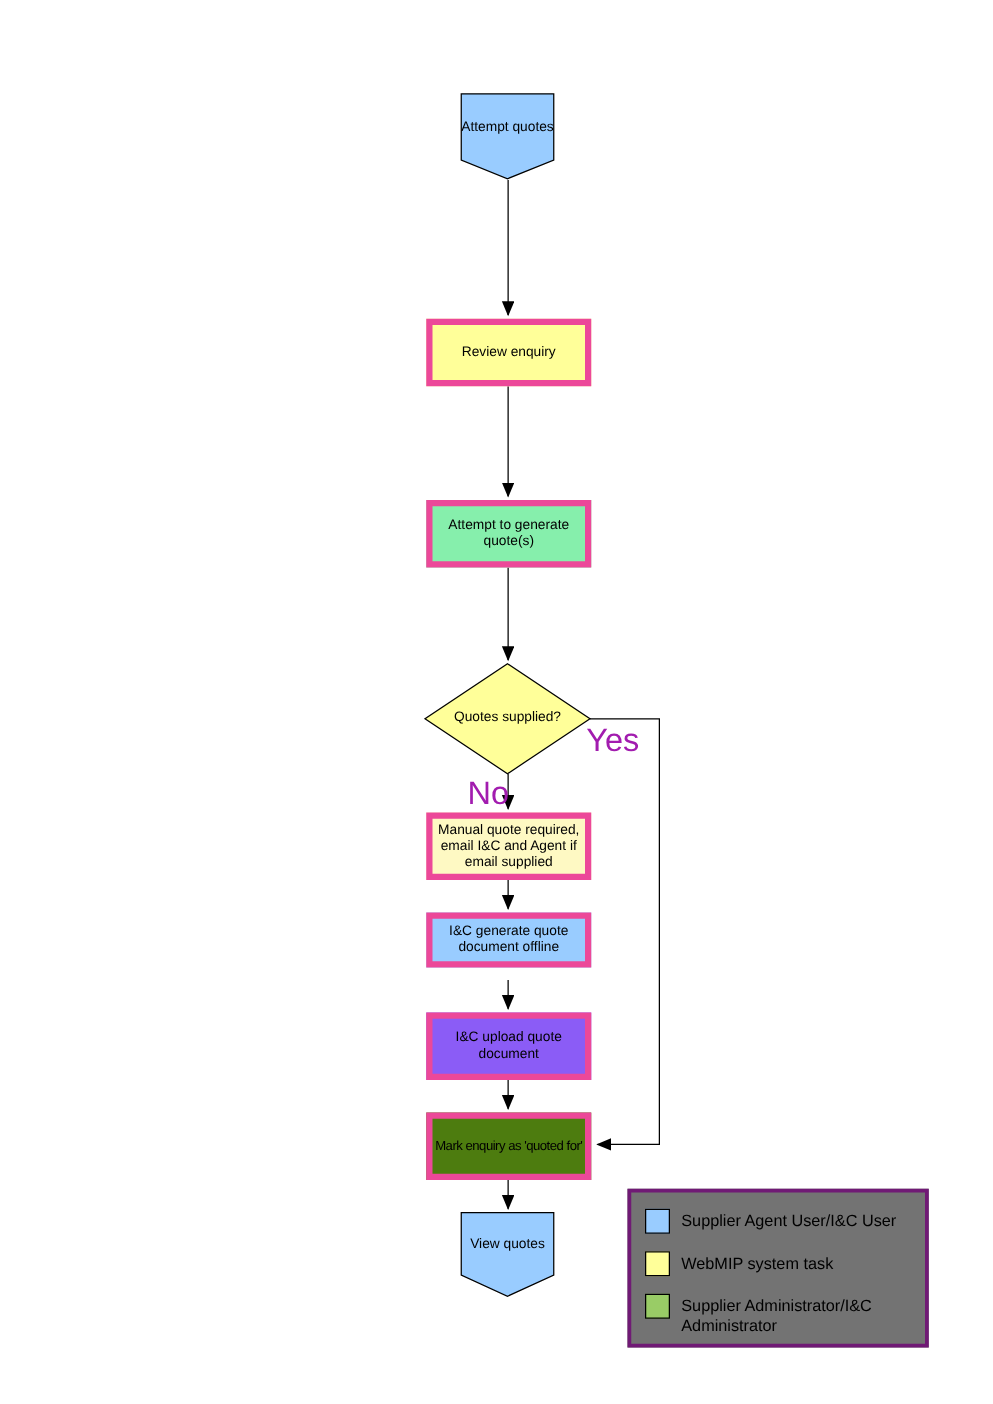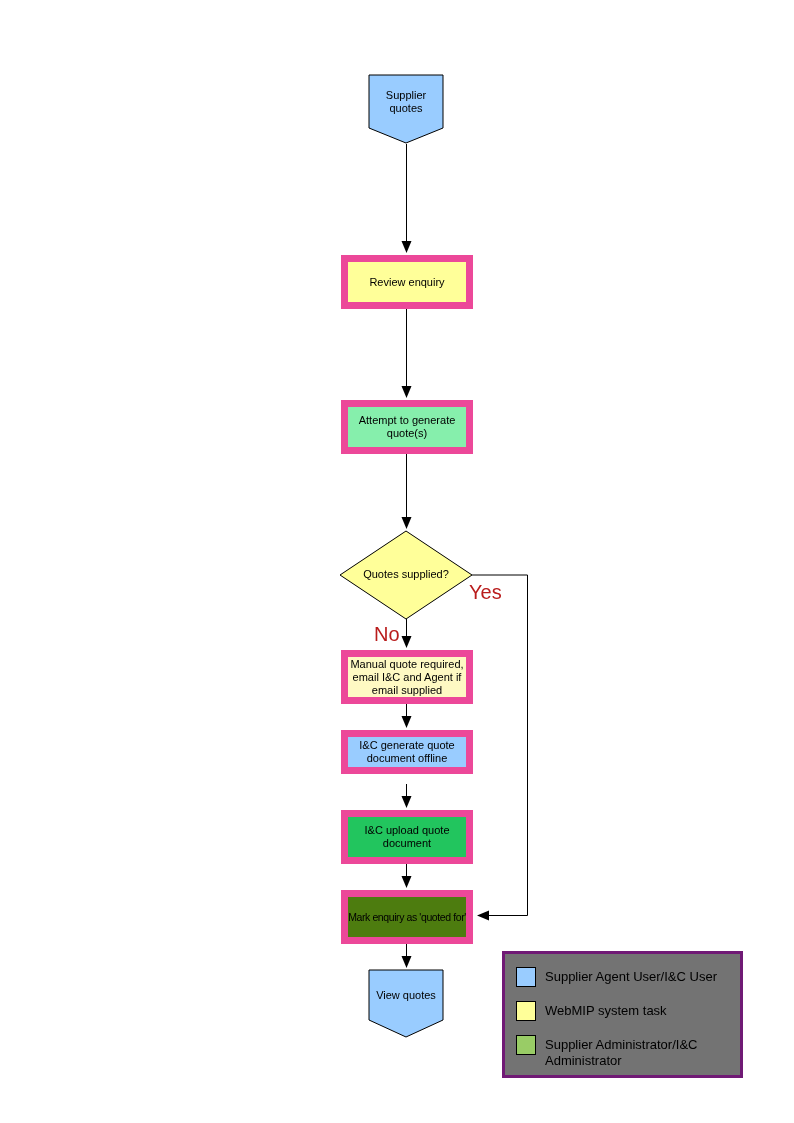--- a/index.html
+++ b/index.html
@@ -19,21 +19,21 @@
     position: absolute;
     left: 0;
     top: 0;
     width: 794px;
     height: 1123px;
     z-index: 1;
   }
   .node-box {
     position: absolute;
     box-sizing: border-box;
-    border: 7px solid #ec4899;
+    border: 5px solid #ec4899;
     display: flex;
     align-items: center;
     justify-content: center;
     text-align: center;
     font-size: 11px;
     line-height: 13px;
     color: #000000;
     z-index: 2;
     padding: 2px;
   }
@@ -50,23 +50,23 @@
     pointer-events: none;
   }
   .tight {
     font-size: 10.5px;
     letter-spacing: -0.4px;
     white-space: nowrap;
     overflow: visible;
   }
   .edge-label {
     position: absolute;
-    font-size: 20px;
+    font-size: 26px;
     line-height: 28px;
-    color: #b91c1c;
+    color: #a21caf;
     z-index: 4;
   }
   #legend {
     position: absolute;
     left: 502px;
     top: 951px;
     width: 241px;
     height: 127px;
     box-sizing: border-box;
     border: 3px solid #701a75;
@@ -123,25 +123,25 @@
   </svg>
 
   <div class="node-box" style="left: 341px; top: 255px; width: 132px; height: 54px; background-color: rgb(255, 255, 153);">Review enquiry</div>
 
   <div class="node-box" style="left: 341px; top: 400px; width: 132px; height: 54px; background-color: #86efac;">Attempt to generate quote(s)</div>
 
   <div class="node-box" style="left: 341px; top: 650px; width: 132px; height: 54px; background-color: #fef9c3;">Manual quote required, email I&amp;C and Agent if email supplied</div>
 
   <div class="node-box" style="left: 341px; top: 730px; width: 132px; height: 44px; background-color: rgb(153, 204, 255);">I&amp;C generate quote document offline</div>
 
-  <div class="node-box" style="left: 341px; top: 810px; width: 132px; height: 54px; background-color: #22c55e;">I&amp;C upload quote document</div>
+  <div class="node-box" style="left: 341px; top: 810px; width: 132px; height: 54px; background-color: #8b5cf6;">I&amp;C upload quote document</div>
 
   <div class="node-box tight" style="left: 341px; top: 890px; width: 132px; height: 54px; background-color: #4d7c0f;">Mark enquiry as 'quoted for'</div>
 
-  <div class="shape-label" style="left:369px; top:76px; width:74px; height:52px;">Supplier quotes</div>
+  <div class="shape-label" style="left:369px; top:76px; width:74px; height:52px;">Attempt quotes</div>
 
   <div class="shape-label" style="left:346px; top:531px; width:120px; height:86px;">Quotes supplied?</div>
 
   <div class="shape-label" style="left:369px; top:971px; width:74px; height:49px;">View quotes</div>
 
   <div class="edge-label" style="left:469px; top:578px;">Yes</div>
   <div class="edge-label" style="left:374px; top:620px;">No</div>
 
   <div id="legend">
     <div class="legend-row">

